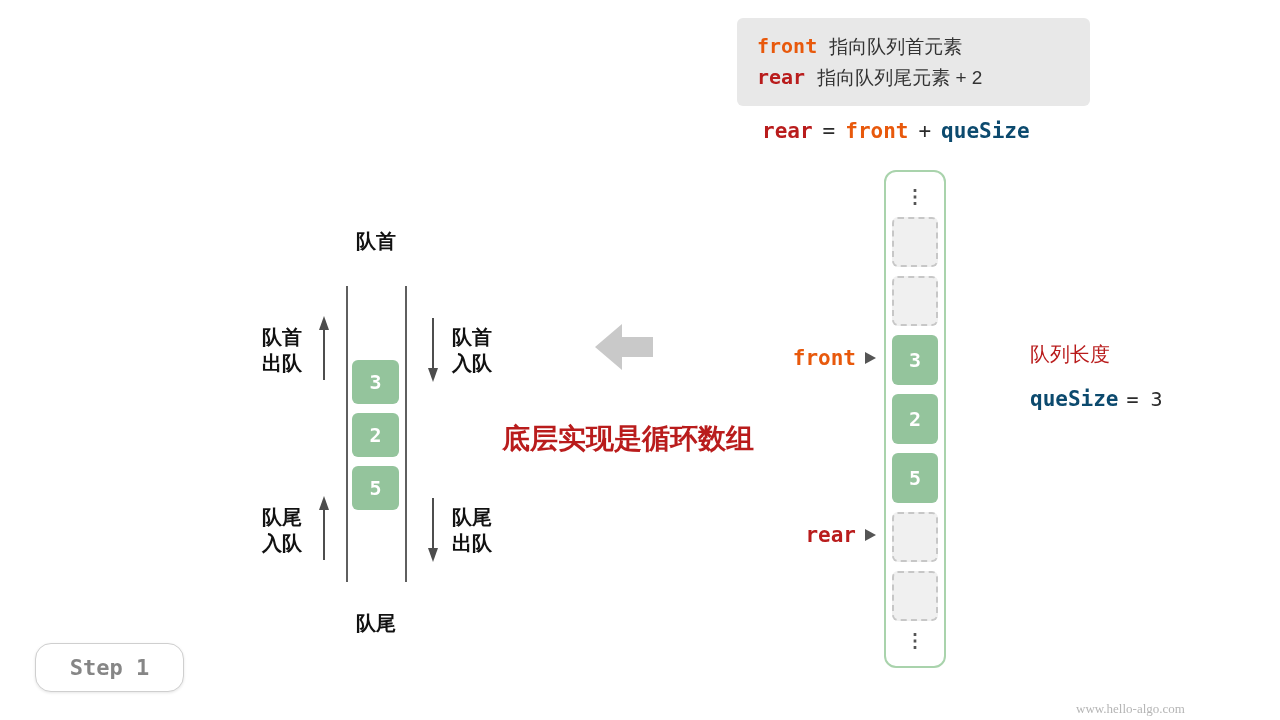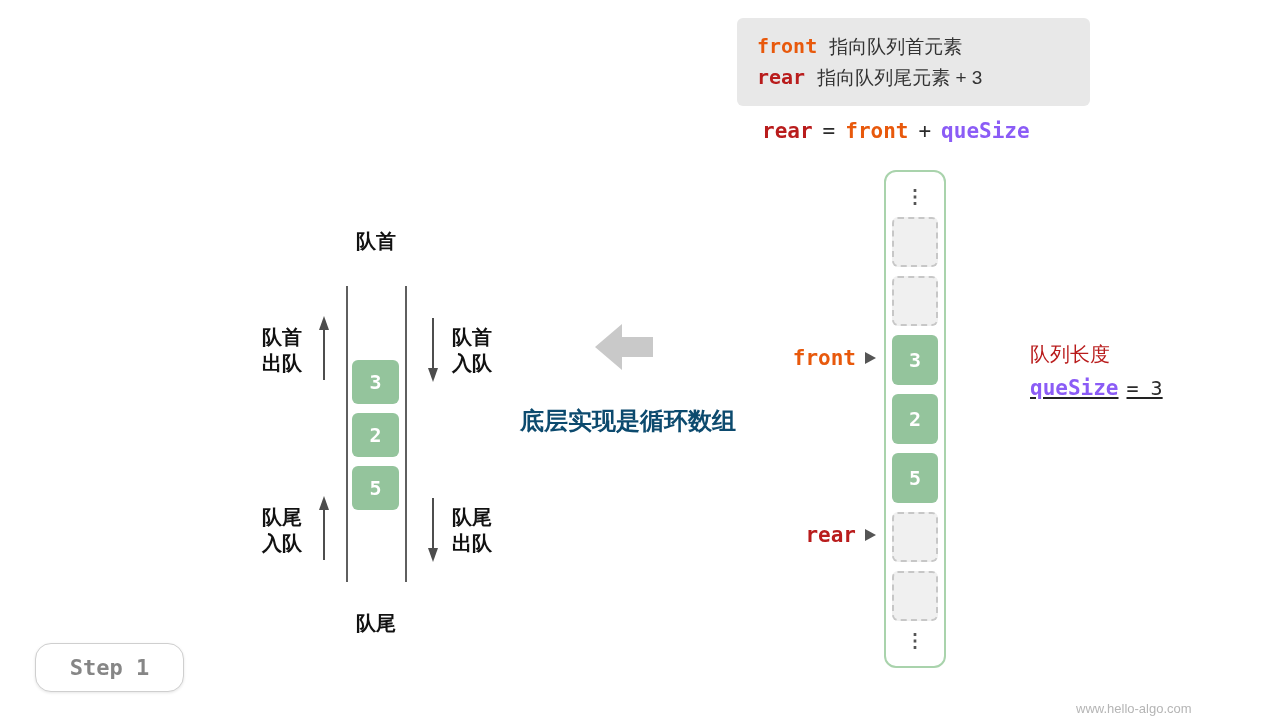--- a/index.html
+++ b/index.html
@@ -3,21 +3,21 @@
 <meta charset="utf-8">
 <style>
   html,body{margin:0;padding:0;background:#fff;}
   #canvas{position:relative;width:1280px;height:720px;background:#ffffff;overflow:hidden;
           font-family:"Liberation Sans", sans-serif;color:#222;}
   .abs{position:absolute;}
   .mono{font-family:"DejaVu Sans Mono", monospace;}
   .bold{font-weight:bold;}
   .orange{color:#e8590c;}
   .teal{color:#b91c1c;}
-  .blue{color:#8b5cf6;}
+  .blue{color:#0c4a6e;}
 
   
   .legend{left:737px;top:18px;width:353px;height:88px;background:#e8e8e8;border-radius:6px;
           padding:13px 20px;box-sizing:border-box;}
   .legend-line{font-size:19px;line-height:31px;color:#333;white-space:nowrap;}
   .legend-line .code{font-size:20px;font-weight:bold;margin-right:12px;}
 
   
   .formula{left:762px;top:119px;font-size:21px;white-space:nowrap;}
   .formula span{margin-right:10px;}
@@ -27,55 +27,55 @@
   .rail{width:2px;background:#5f5f5f;top:286px;height:296px;}
   .cap-label{font-size:20px;font-weight:bold;color:#111;width:60px;text-align:center;}
   .qcell{width:47px;height:44px;border-radius:6px;background:#94c49c;color:#fff;
          display:flex;align-items:center;justify-content:center;
          font-family:"DejaVu Sans Mono", monospace;font-size:20px;font-weight:bold;}
   .side-label{font-size:20px;font-weight:bold;color:#111;line-height:26px;width:62px;}
   .ra{text-align:right;}
   .la{text-align:left;}
 
   
-  .note{left:498px;top:400px;width:260px;text-align:center;color:#0c4a6e;
-        font-size:24px;font-weight:bold;line-height:42px;}
+  .note{left:498px;top:418px;width:260px;text-align:center;color:#b91c1c;
+        font-size:28px;font-weight:bold;line-height:42px;}
 
   
   .array-panel{left:884px;top:170px;width:62px;box-sizing:border-box;border:2px solid #a9d3ac;
                border-radius:12px;background:#fff;display:flex;flex-direction:column;
                align-items:center;gap:9px;padding:14px 0;}
   .dots{font-size:19px;font-weight:bold;color:#555;line-height:22px;height:22px;}
   .acell{width:46px;height:50px;border-radius:6px;box-sizing:border-box;
          display:flex;align-items:center;justify-content:center;
          font-family:"DejaVu Sans Mono", monospace;font-size:20px;font-weight:bold;}
   .acell.empty{background:#f0f0f0;border:2px dashed #c7c7c7;}
   .acell.filled{background:#94c49c;color:#fff;}
 
   .ptr-row{display:flex;align-items:center;justify-content:flex-end;gap:9px;width:176px;height:26px;}
   .ptr-label{font-size:21px;font-weight:bold;font-family:"DejaVu Sans Mono", monospace;}
 
   .qinfo-label{left:1030px;top:341px;font-size:20px;color:#b91c1c;}
-  .qinfo-code{left:1030px;top:376px;font-size:21px;white-space:nowrap;text-decoration:underline;}
+  .qinfo-code{left:1030px;top:387px;font-size:21px;white-space:nowrap;}
   .qinfo-code .rest{color:#2b2b2b;font-size:20px;margin-left:8px;font-family:"DejaVu Sans Mono", monospace;}
 
   .step-badge{left:35px;top:643px;width:147px;height:47px;background:#fff;border:1px solid #cfcfcf;
               border-radius:16px;box-shadow:0 1px 3px rgba(0,0,0,0.10);display:flex;align-items:center;
               justify-content:center;font-family:"DejaVu Sans Mono", monospace;font-size:22px;
               font-weight:bold;color:#868686;cursor:pointer;}
-  .watermark{left:1076px;top:701px;font-size:13px;color:#b5b5b5;font-family:Liberation Sans, sans-serif;}
+  .watermark{left:1076px;top:701px;font-size:13px;color:#b5b5b5;font-family:Liberation Serif, serif;}
 </style>
 </head>
 <body>
 
 <div id="canvas">
 
   <div class="abs legend">
     <div class="legend-line"><span class="code mono orange">front</span><span>指向队列首元素</span></div>
-    <div class="legend-line"><span class="code mono teal">rear</span><span>指向队列尾元素 + 3</span></div>
+    <div class="legend-line"><span class="code mono teal">rear</span><span>指向队列尾元素 + 2</span></div>
   </div>
 
   <div class="abs formula mono">
     <span class="teal bold">rear</span><span class="op">=</span><span class="orange bold">front</span><span class="op">+</span><span class="blue bold">queSize</span>
   </div>
 
   <div class="abs cap-label" style="left:346px;top:228px;">队首</div>
   <div class="abs cap-label" style="left:346px;top:610px;">队尾</div>
 
   <div class="abs rail" style="left:346px;"></div>

